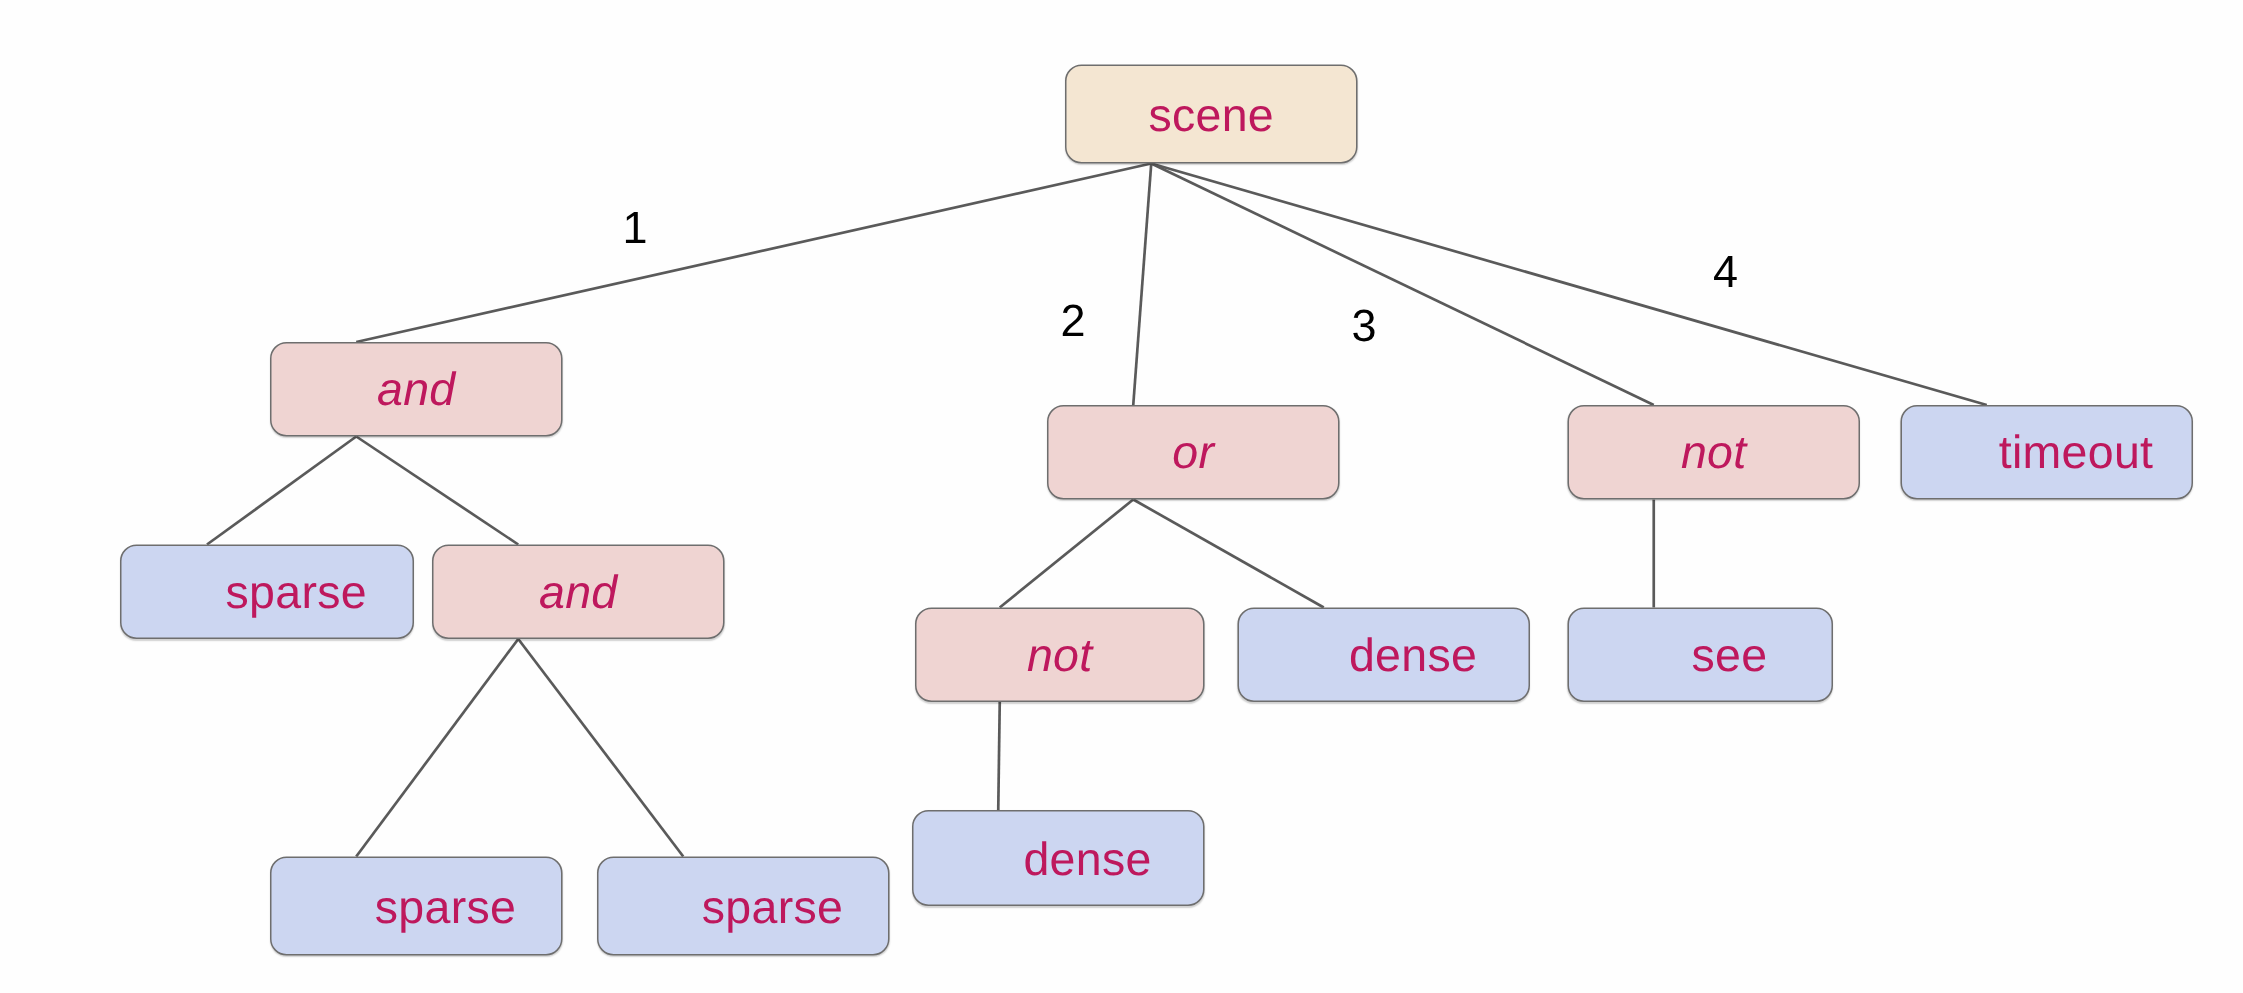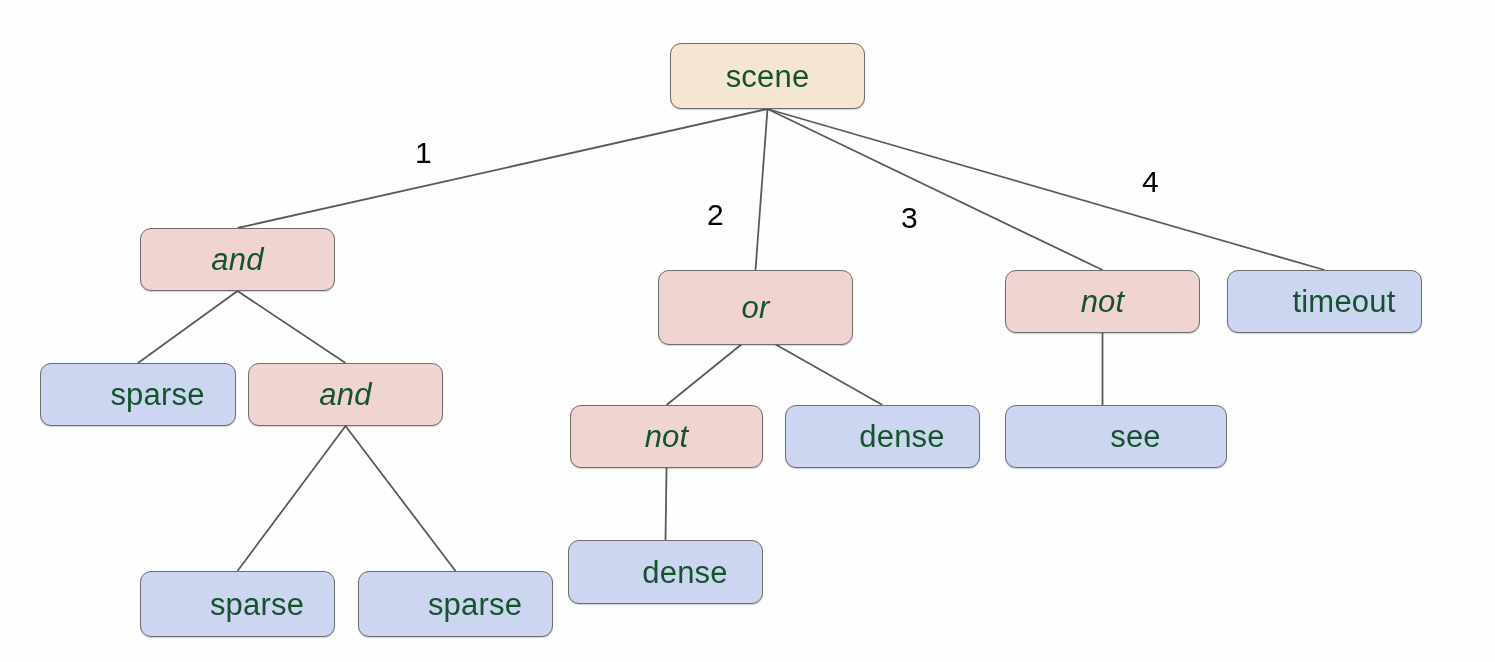--- a/index.html
+++ b/index.html
@@ -27,27 +27,28 @@
     pointer-events: none;
   }
   .tree-node {
     position: absolute;
     box-sizing: border-box;
     border: 1.6px solid #6e6e6e;
     border-radius: 11px;
     display: flex;
     align-items: center;
     justify-content: center;
-    color: #14532d;
+    color: #be185d;
     font-family: "Liberation Sans", sans-serif;
     font-size: 31px;
     line-height: 1;
     letter-spacing: 0.2px;
     box-shadow: 0 1px 1px rgba(0,0,0,0.18);
     white-space: nowrap;
+    margin-left: 40px;
   }
   .node-root { background: #f4e6d2; }
   .node-op   { background: #efd4d2; font-style: italic; }
   .node-leaf { background: #ccd6f1; padding-left: 39px; }
   .edge-label {
     position: absolute;
     font-family: "Liberation Sans", sans-serif;
     font-size: 30px;
     color: #000000;
     line-height: 1;
@@ -72,42 +73,42 @@
       <line x1="666.5" y1="468" x2="665.5" y2="540" stroke="#5a5a5a" stroke-width="1.8"></line>
       <line x1="1102.5" y1="333" x2="1102.5" y2="405" stroke="#5a5a5a" stroke-width="1.8"></line>
     </svg>
   <div id="node-layer">
       <div class="tree-node node-root" style="left: 670px; top: 43px; width: 195px; height: 66px;">
         <span>scene</span>
       </div>
       <div class="tree-node node-op" style="left: 140px; top: 228px; width: 195px; height: 63px;">
         <span>and</span>
       </div>
-      <div class="tree-node node-op" style="left: 658px; top: 270px; width: 195px; height: 75px;">
+      <div class="tree-node node-op" style="left: 658px; top: 270px; width: 195px; height: 63px;">
         <span>or</span>
       </div>
       <div class="tree-node node-op" style="left: 1005px; top: 270px; width: 195px; height: 63px;">
         <span>not</span>
       </div>
       <div class="tree-node node-leaf" style="left: 1227px; top: 270px; width: 195px; height: 63px;">
         <span>timeout</span>
       </div>
       <div class="tree-node node-leaf" style="left: 40px; top: 363px; width: 196px; height: 63px;">
         <span>sparse</span>
       </div>
       <div class="tree-node node-op" style="left: 248px; top: 363px; width: 195px; height: 63px;">
         <span>and</span>
       </div>
       <div class="tree-node node-op" style="left: 570px; top: 405px; width: 193px; height: 63px;">
         <span>not</span>
       </div>
       <div class="tree-node node-leaf" style="left: 785px; top: 405px; width: 195px; height: 63px;">
         <span>dense</span>
       </div>
-      <div class="tree-node node-leaf" style="left: 1005px; top: 405px; width: 222px; height: 63px;">
+      <div class="tree-node node-leaf" style="left: 1005px; top: 405px; width: 177px; height: 63px;">
         <span>see</span>
       </div>
       <div class="tree-node node-leaf" style="left: 568px; top: 540px; width: 195px; height: 64px;">
         <span>dense</span>
       </div>
       <div class="tree-node node-leaf" style="left: 140px; top: 571px; width: 195px; height: 66px;">
         <span>sparse</span>
       </div>
       <div class="tree-node node-leaf" style="left: 358px; top: 571px; width: 195px; height: 66px;">
         <span>sparse</span>

